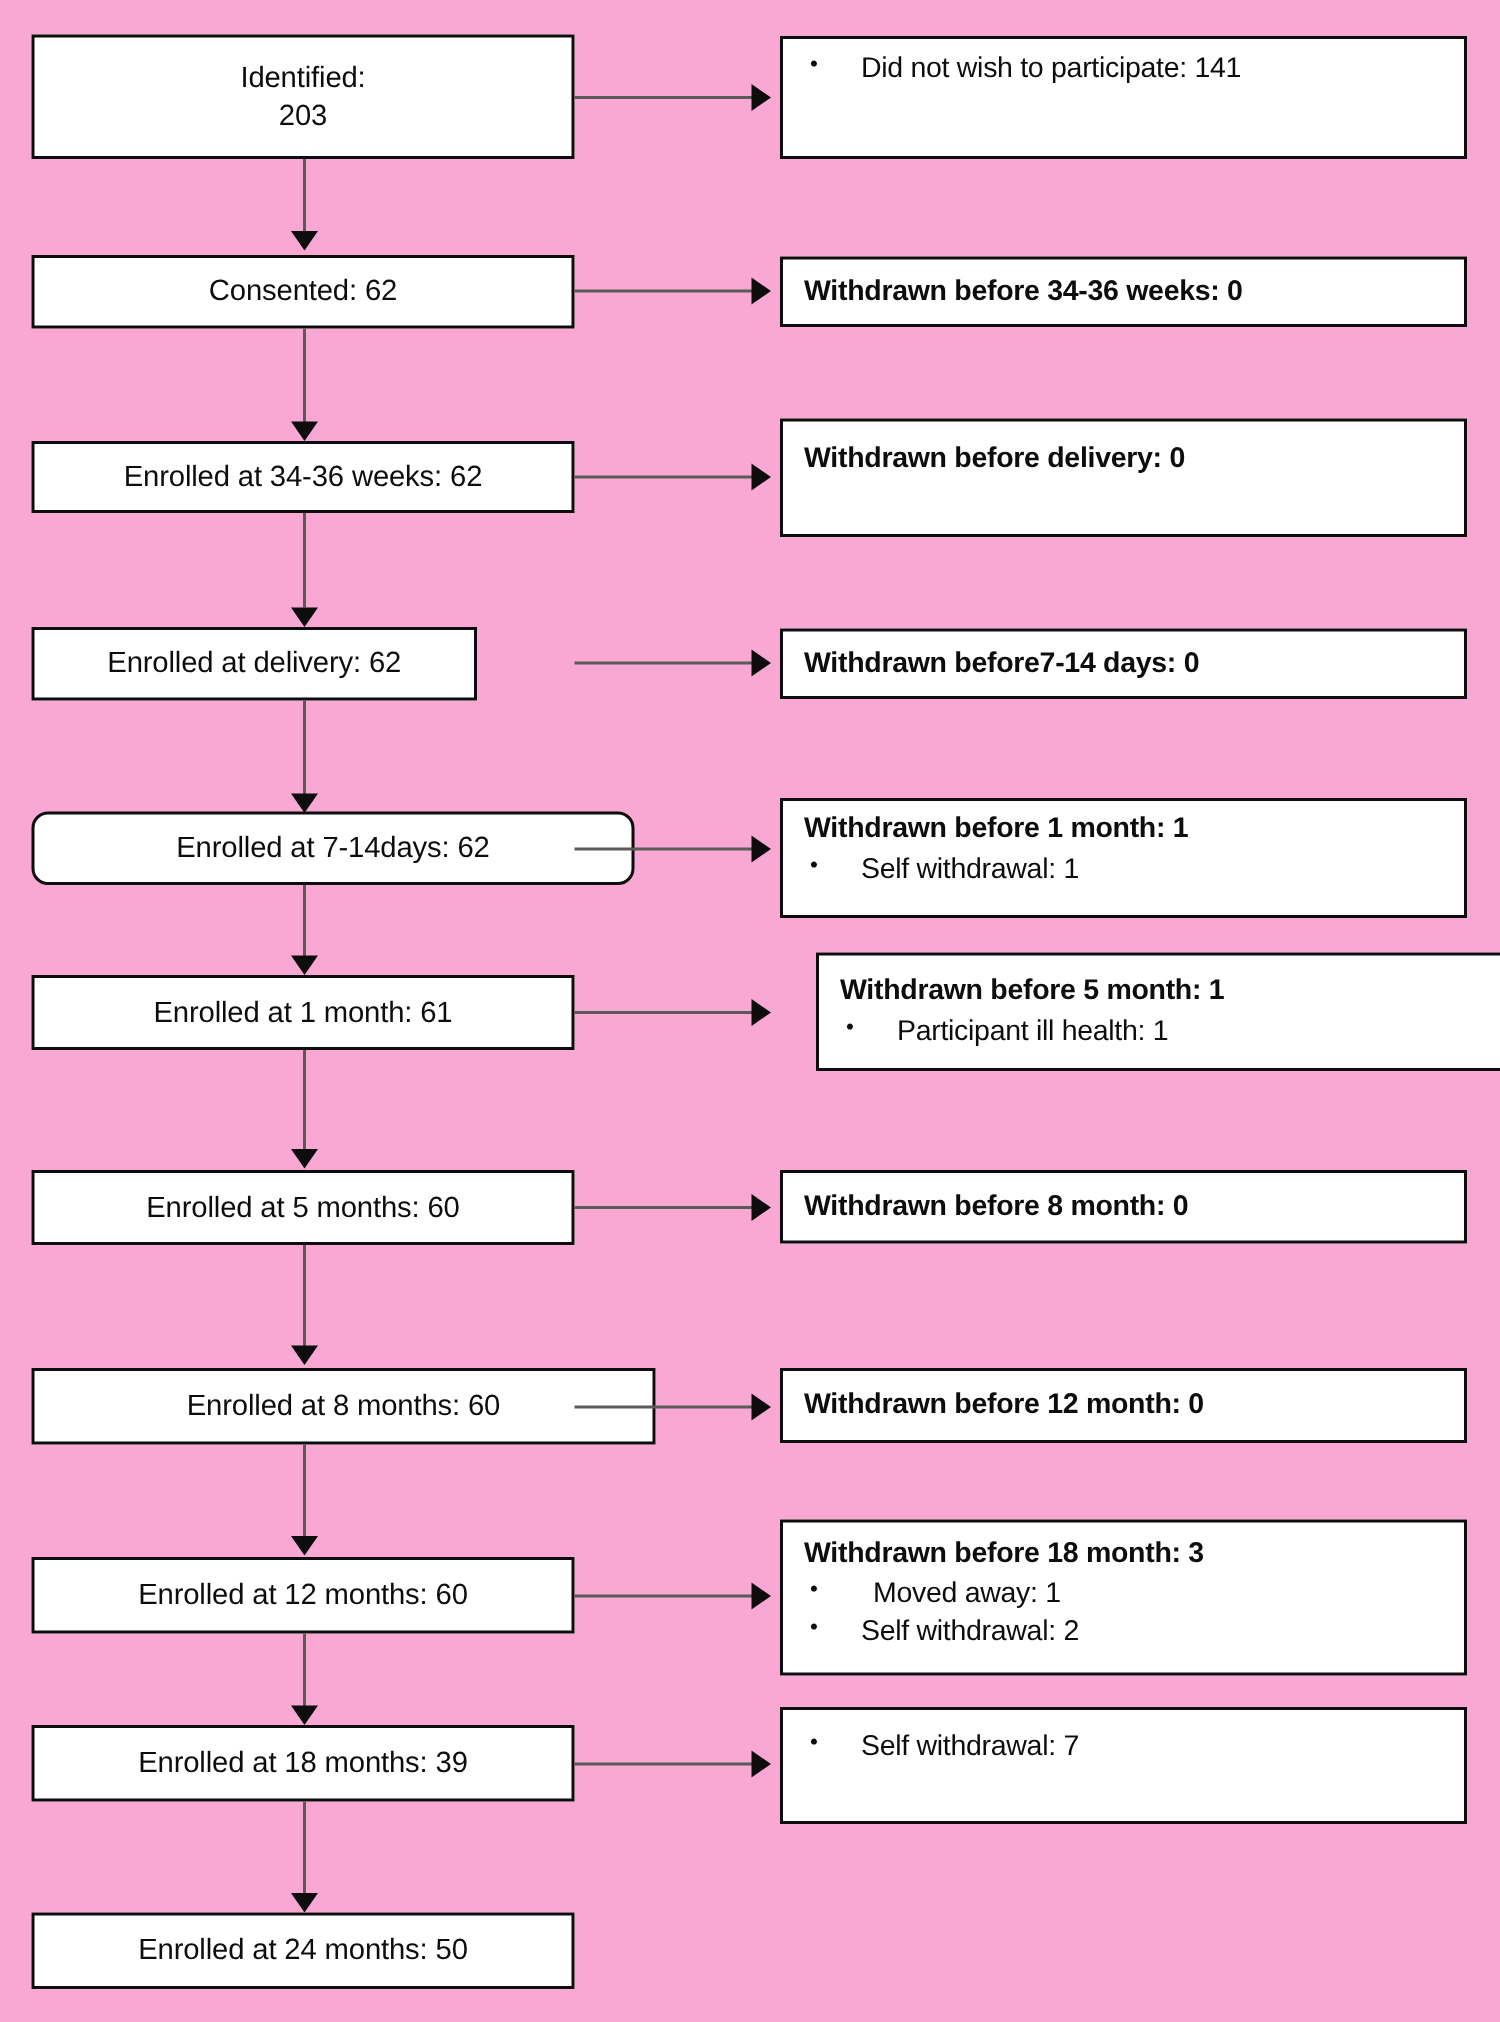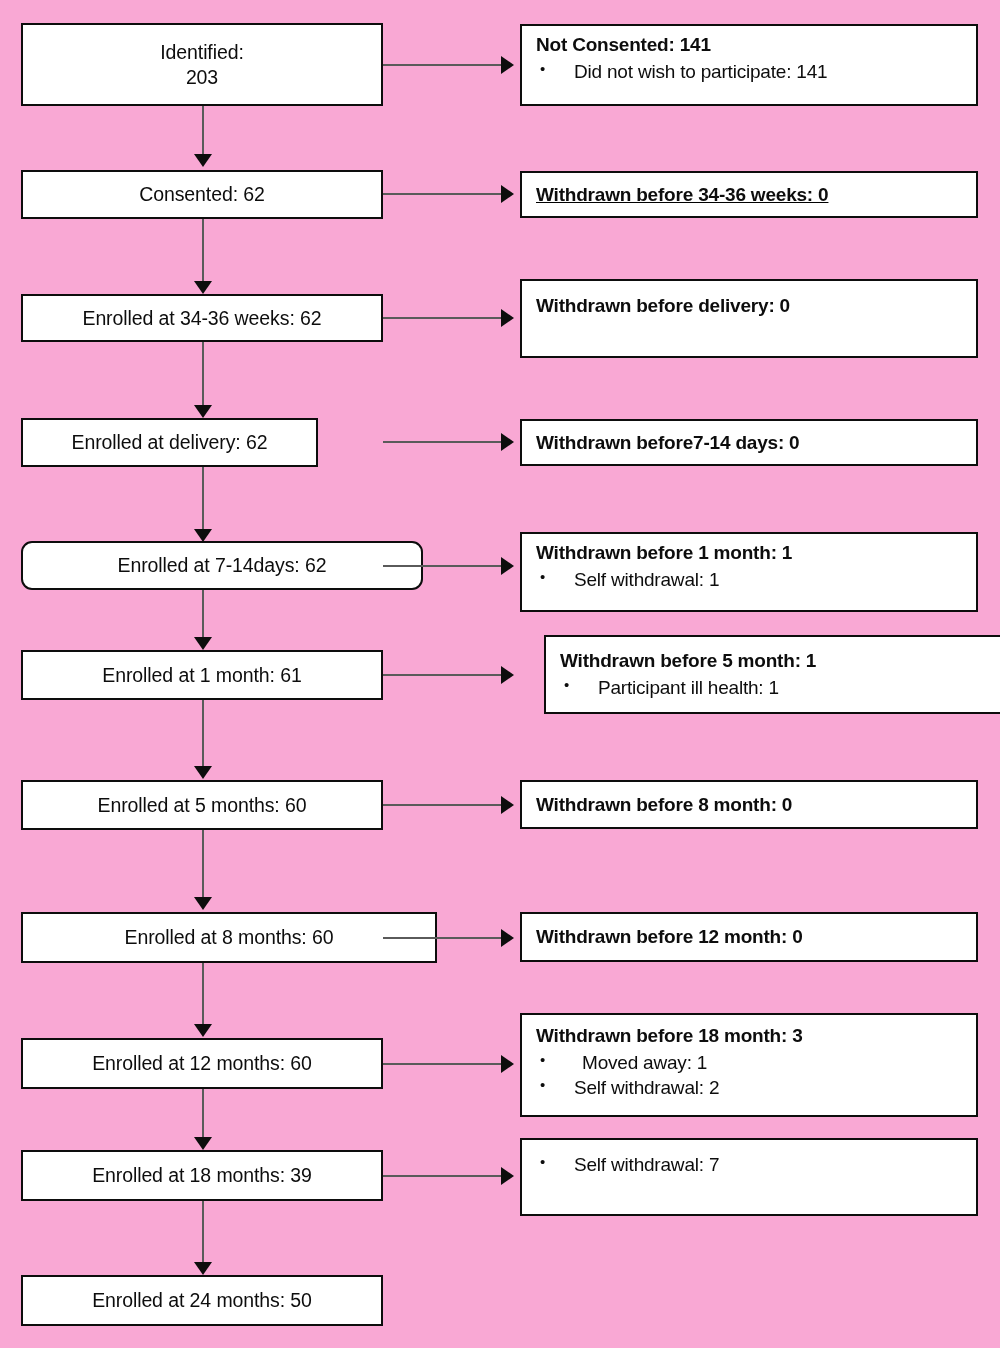--- a/index.html
+++ b/index.html
@@ -108,38 +108,37 @@
 
 <div id="flow-canvas">
 
   <div class="node left" style="left:21px; top:23px; width:362px; height:83px;">
     <div class="left-label">Identified:
 203</div>
   </div>
   <div class="hline" style="left:383px; top:64px; width:120px;"></div>
   <div class="harrow" style="left:501px; top:56px;"></div>
   <div class="node right" style="left:520px; top:24px; width:458px; height:82px;">
-    <p class="right-title">Not Consented: 141</p>
     <ul class="bullets">
       <li>
         <span class="dot">•</span>
         <span>Did not wish to participate: 141</span>
       </li>
     </ul>
   </div>
 
   <div class="vline" style="left:202px; top:106px; height:48px;"></div>
   <div class="varrow" style="left:194px; top:154px;"></div>
 
   <div class="node left" style="left:21px; top:170px; width:362px; height:49px;">
     <div class="left-label">Consented: 62</div>
   </div>
   <div class="hline" style="left:383px; top:193px; width:120px;"></div>
   <div class="harrow" style="left:501px; top:185px;"></div>
-  <div class="node right" style="left:520px; top:171px; width:458px; height:47px; padding-top:10px;text-decoration:underline;">
+  <div class="node right" style="left:520px; top:171px; width:458px; height:47px; padding-top:10px;">
     <p class="right-title">Withdrawn before 34-36 weeks: 0</p>
   </div>
 
   <div class="vline" style="left:202px; top:219px; height:63px;"></div>
   <div class="varrow" style="left:194px; top:281px;"></div>
 
   <div class="node left" style="left:21px; top:294px; width:362px; height:48px;">
     <div class="left-label">Enrolled at 34-36 weeks: 62</div>
   </div>
   <div class="hline" style="left:383px; top:317px; width:120px;"></div>

